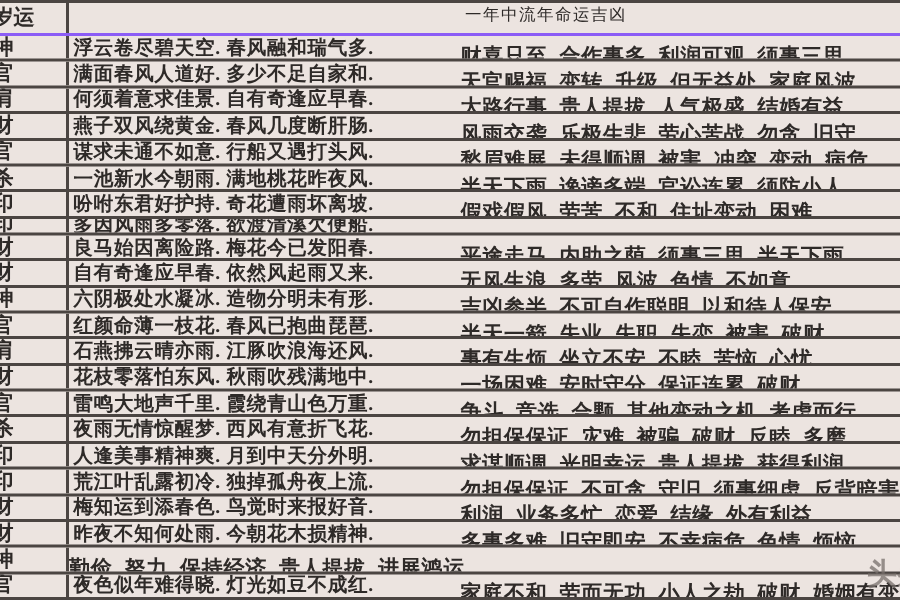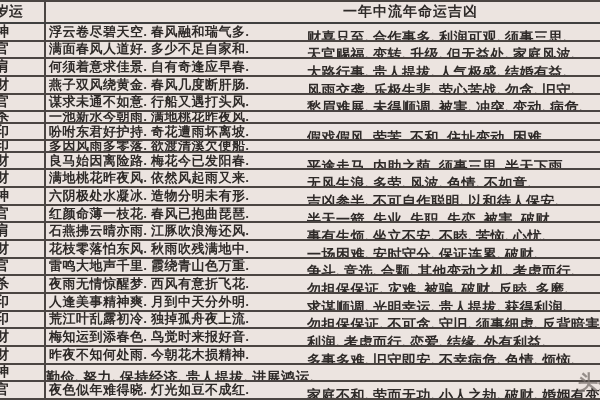--- a/index.html
+++ b/index.html
@@ -9,23 +9,22 @@
     font-family: "Liberation Serif", "DejaVu Serif", serif;
     color: #2e2a28;
   }
   .table {
     position: absolute; inset: 0;
     display: flex; flex-direction: column;
     border-top: 2px solid #4b4542;
   }
   .header-row {
     height: 20px; flex: 0 0 auto;
-    display: flex; align-items: center;
-    border-bottom: 2px solid #404040;
-    gap: 33px;
+    display: flex; align-items: flex-start;
+    border-bottom: 2px solid #8b5cf6;
   }
   .row {
     flex: 1 1 auto;
     display: flex; align-items: center;
     border-bottom: 2px solid #4b4542;
     overflow: hidden;
   }
   .god-col {
     flex: 0 0 44px; width: 44px; align-self: stretch;
     display: flex; align-items: center;
@@ -40,21 +39,21 @@
     font-size: 13px; font-weight: 600; letter-spacing: 0.5px;
     white-space: nowrap; overflow: hidden;
   }
   .fortune-cell {
     flex: 1 1 auto;
     font-size: 14px; font-weight: 600; letter-spacing: 0.5px;
     white-space: nowrap; overflow: hidden; margin-top: 12px;
   }
   .title {
     margin-left: 264px;
-    font-size: 14px; font-weight: 700; letter-spacing: 1px;
+    font-size: 11px; font-weight: 400; letter-spacing: 1px;
     white-space: nowrap;
   }
   .watermark {
     position: absolute; left: 578px; bottom: 4px;
     font-size: 20px; font-weight: 700;
     color: rgba(120, 112, 108, 0.75);
     font-family: "Liberation Sans", sans-serif;
     white-space: nowrap;
   }
 </style>
@@ -101,20 +100,21 @@
         <span class="clip">官</span>
       </div>
       <div class="poem-cell">谋求未通不如意. 行船又遇打头风.</div>
       <div class="fortune-cell">愁眉难展. 未得顺调. 被害. 冲突. 变动. 病危.</div>
     </div>
     <div class="row">
       <div class="god-col">
         <span class="clip">杀</span>
       </div>
       <div class="poem-cell">一池新水今朝雨. 满地桃花昨夜风.</div>
+      <div class="fortune-cell">半天下雨. 谗谤多端. 官讼连累. 须防小人.</div>
     </div>
     <div class="row">
       <div class="god-col">
         <span class="clip">印</span>
       </div>
       <div class="poem-cell">吩咐东君好护持. 奇花遭雨坏离坡.</div>
       <div class="fortune-cell">假戏假风. 劳苦. 不和. 住址变动. 困难.</div>
     </div>
     <div class="row">
       <div class="god-col">
@@ -126,21 +126,21 @@
       <div class="god-col">
         <span class="clip">财</span>
       </div>
       <div class="poem-cell">良马始因离险路. 梅花今已发阳春.</div>
       <div class="fortune-cell">平途走马. 内助之荫. 须事三思. 半天下雨.</div>
     </div>
     <div class="row">
       <div class="god-col">
         <span class="clip">财</span>
       </div>
-      <div class="poem-cell">满地桃花昨夜风. 依然风起雨又来.</div>
+      <div class="poem-cell">自有奇逢应早春. 依然风起雨又来.</div>
       <div class="fortune-cell">无风生浪. 多劳. 风波. 色情. 不如意.</div>
     </div>
     <div class="row">
       <div class="god-col">
         <span class="clip">神</span>
       </div>
       <div class="poem-cell">六阴极处水凝冰. 造物分明未有形.</div>
       <div class="fortune-cell">吉凶参半. 不可自作聪明. 以和待人保安.</div>
     </div>
     <div class="row">
@@ -190,21 +190,21 @@
         <span class="clip">印</span>
       </div>
       <div class="poem-cell">荒江叶乱露初冷. 独掉孤舟夜上流.</div>
       <div class="fortune-cell">勿担保保证. 不可贪. 守旧. 须事细虑. 反背暗害.</div>
     </div>
     <div class="row">
       <div class="god-col">
         <span class="clip">财</span>
       </div>
       <div class="poem-cell">梅知运到添春色. 鸟觉时来报好音.</div>
-      <div class="fortune-cell">利润. 考虑而行. 恋爱. 结缘. 外有利益.</div>
+      <div class="fortune-cell">利润. 业务多忙. 恋爱. 结缘. 外有利益.</div>
     </div>
     <div class="row">
       <div class="god-col">
         <span class="clip">财</span>
       </div>
       <div class="poem-cell">昨夜不知何处雨. 今朝花木损精神.</div>
       <div class="fortune-cell">多事多难. 旧守即安. 不幸病危. 色情. 烦恼.</div>
     </div>
     <div class="row">
       <div class="god-col">

